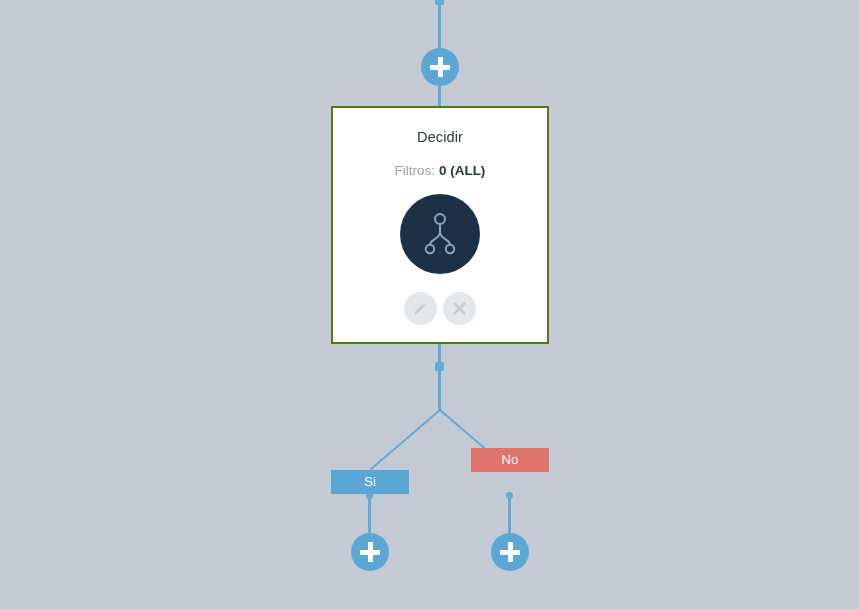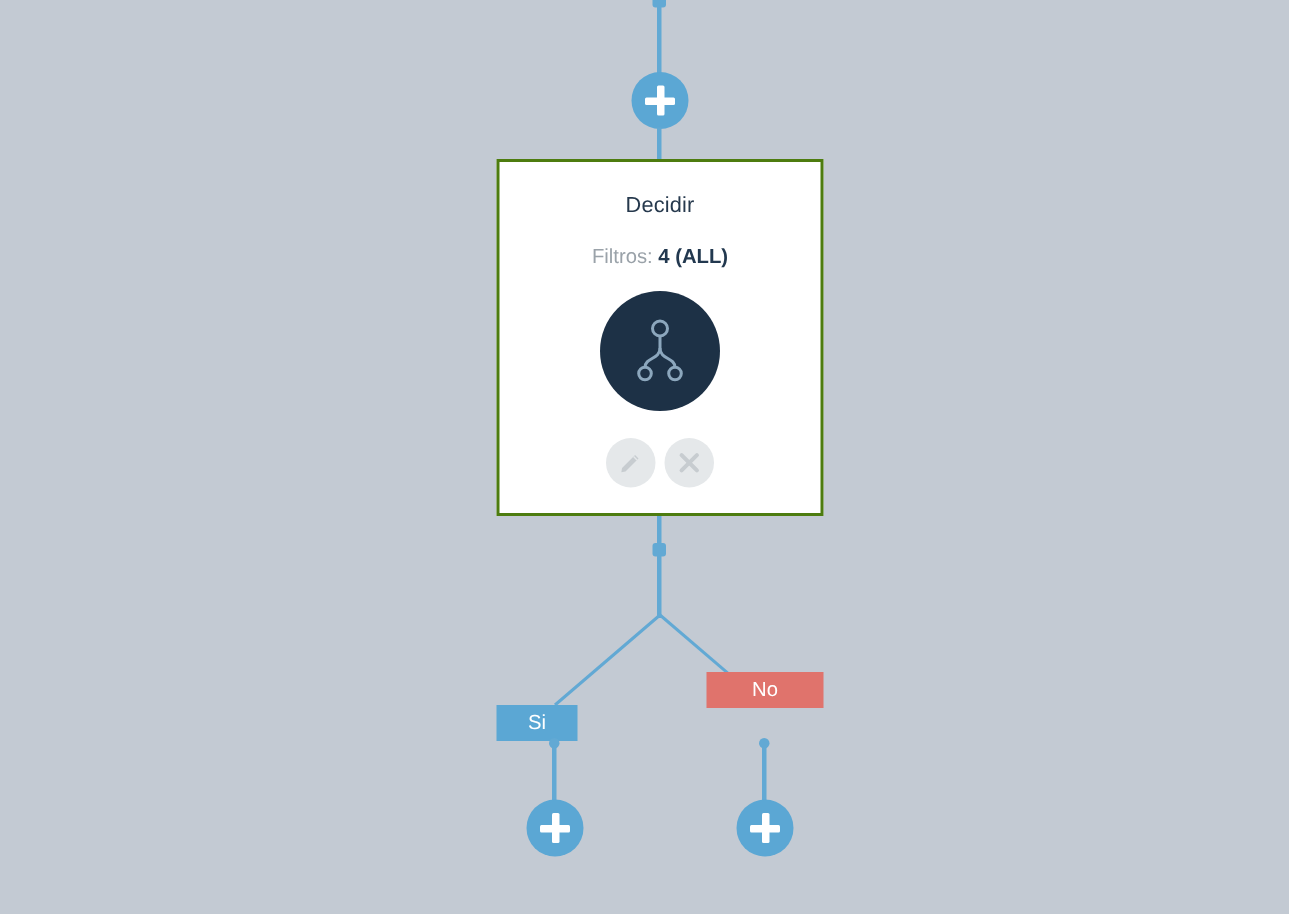--- a/index.html
+++ b/index.html
@@ -164,21 +164,21 @@
     <span class="bar-v"></span>
   </div>
 
   <div class="conn-line" style="left:438px; top:85px; height:22px;"></div>
 
   <div class="node-card">
     <div class="node-title">Decidir</div>
 
     <div class="node-filters">
       <span>Filtros:</span>
-      <b>4 (ALL)</b>
+      <b>0 (ALL)</b>
     </div>
 
     <div class="node-icon-circle">
       <svg width="34" height="44" viewBox="0 0 34 44">
 
         <line x1="17" y1="12" x2="17" y2="20" stroke="#8ca7bd" stroke-width="2"></line>
 
         <path d="M17 20 C 17 28, 7 26, 7 33" fill="none" stroke="#8ca7bd" stroke-width="2"></path>
         <path d="M17 20 C 17 28, 27 26, 27 33" fill="none" stroke="#8ca7bd" stroke-width="2"></path>
 
@@ -205,21 +205,21 @@
   </div>
 
   <div class="conn-line" style="left:438px; top:344px; height:68px;"></div>
   <div class="conn-sq" style="left:435px; top:362px;"></div>
 
   <svg class="branch-svg">
     <line x1="120" y1="10" x2="50" y2="70" stroke="#62a9d4" stroke-width="2"></line>
     <line x1="120" y1="10" x2="190" y2="70" stroke="#62a9d4" stroke-width="2"></line>
   </svg>
 
-  <div class="branch-label yes" style="left:331px; top:470px; width:54px;">Si</div>
+  <div class="branch-label yes" style="left:331px; top:470px; width:78px;">Si</div>
   <div class="branch-label no" style="left:471px; top:448px; width:78px;">No</div>
 
   <div class="conn-dot" style="left:366px; top:492px;"></div>
   <div class="conn-line" style="left:368px; top:494px; height:40px;"></div>
   <div class="plus-btn" style="left:351px; top:533px;">
     <span class="bar-h"></span>
     <span class="bar-v"></span>
   </div>
 
   <div class="conn-dot" style="left:506px; top:492px;"></div>

